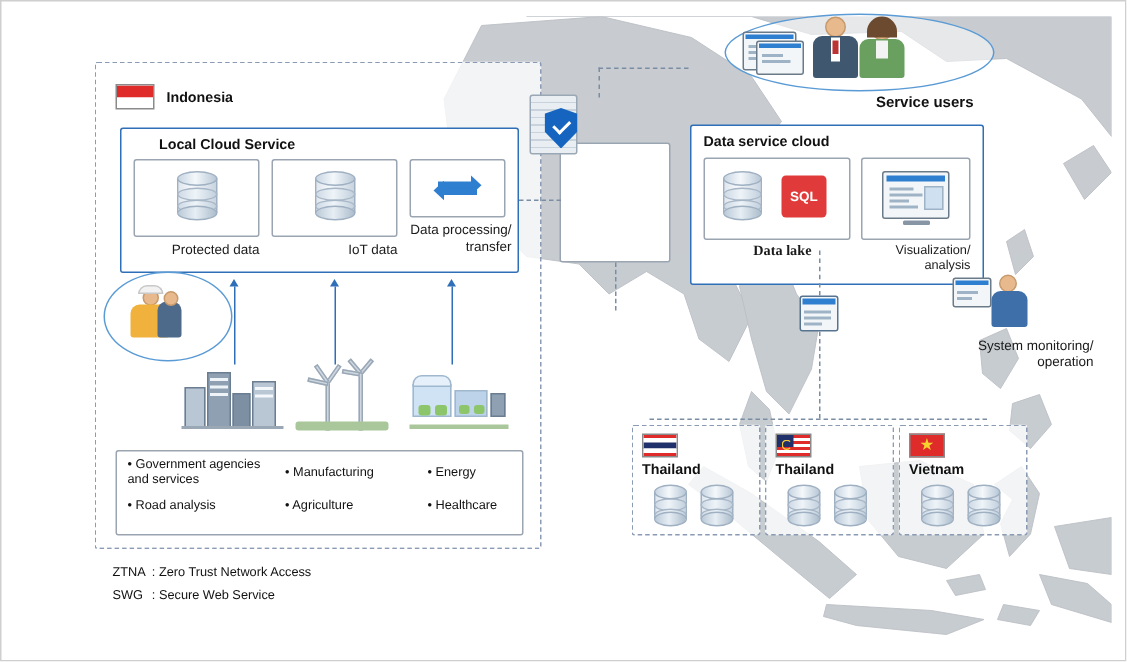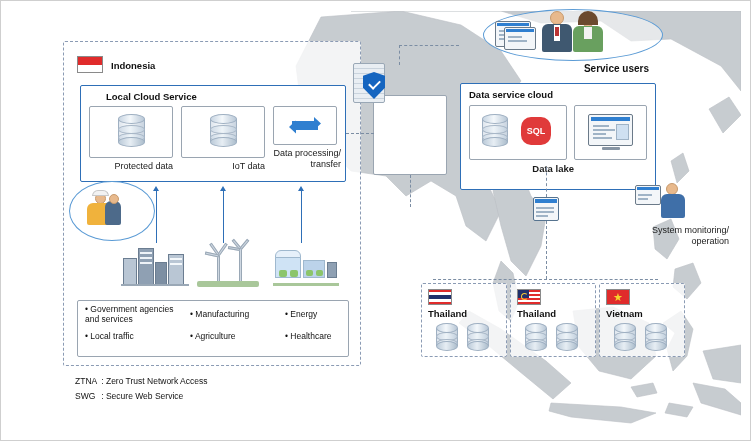--- a/index.html
+++ b/index.html
@@ -343,21 +343,21 @@
     <div class="green" style="left:43px; top:26px; width:7px; height:6px;"></div>
     <div style="position:absolute; left:54px; top:18px; width:10px; height:16px; background:#8fa0b3; border:1px solid #6b7d91;"></div>
     <div style="position:absolute; left:0; bottom:0; width:66px; height:3px; background:#a9c79a;"></div>
   </div>
 
   <div class="box solid-gray" style="left:76px; top:299px; width:272px; height:57px;"></div>
   <div class="bullets" style="left:84px; top:302px; width:258px; height:50px;">
     <span>Government agencies and services</span>
     <span>Manufacturing</span>
     <span>Energy</span>
-    <span>Local traffic</span>
+    <span>Road analysis</span>
     <span>Agriculture</span>
     <span>Healthcare</span>
   </div>
 
   <div class="box solid-gray" style="left:372px; top:94px; width:74px; height:80px;"></div>
 
   <div class="brick" style="left:352px; top:62px; width:32px; height:40px;"></div>
   <div class="shield" style="left:362px; top:71px;"></div>
 
   <div class="dash-v" style="left:398px; top:44px; height:20px;"></div>
@@ -369,34 +369,36 @@
   <div class="lbl title-sm" style="left:468px; top:88px;">Data service cloud</div>
 
   <div class="box solid-gray" style="left:468px; top:104px; width:98px; height:55px;"></div>
   <div class="cyl" style="left:481px; top:113px; width:26px; height:33px;">
     <div class="body"></div>
     <div class="mid" style="top:11px;"></div>
     <div class="mid" style="top:19px;"></div>
     <div class="bot"></div>
     <div class="top"></div>
   </div>
-  <div class="sql" style="left:520px; top:116px; width:30px; height:28px;border-radius:10px;">SQL</div>
-  <div class="lbl ctr" style="left:475px; top:162px; width:98px; font-size:9.5px; font-weight:bold;">Data lake</div>
+  <div class="sql" style="left:520px; top:116px; width:30px; height:28px;">SQL</div>
+  <div class="lbl ctr" style="left:442px; top:162px; width:98px; font-size:9.5px; font-weight:bold;font-family:Liberation Serif, serif;">Data lake</div>
 
   <div class="box solid-gray" style="left:573px; top:104px; width:73px; height:55px;"></div>
   <div class="screen" style="left:587px; top:113px; width:45px; height:32px;">
     <div class="bezel"></div>
     <div class="bar" style="left:3px; top:3px; width:39px; height:4px;"></div>
     <div class="line" style="left:5px; top:11px; width:16px;"></div>
     <div class="line" style="left:5px; top:15px; width:22px;"></div>
     <div class="line" style="left:5px; top:19px; width:13px;"></div>
     <div class="line" style="left:5px; top:23px; width:19px;"></div>
     <div style="position:absolute; right:4px; top:10px; width:13px; height:16px; background:#cfe0f1; border:1px solid #9fb3c6;"></div>
     <div class="stand"></div>
   </div>
+  <div class="lbl ctr" style="left:573px; top:160px; width:73px; font-size:8.5px;">Visualization/
+analysis</div>
 
   <div class="oval" style="left:482px; top:8px; width:180px; height:52px;"></div>
 
   <div class="screen" style="left:494px; top:20px; width:36px; height:26px;">
     <div class="bezel"></div>
     <div class="bar" style="left:2px; top:2px; width:32px; height:3px;"></div>
     <div class="line" style="left:4px; top:9px; width:16px;"></div>
     <div class="line" style="left:4px; top:13px; width:22px;"></div>
     <div class="line" style="left:4px; top:17px; width:12px;"></div>
   </div>

